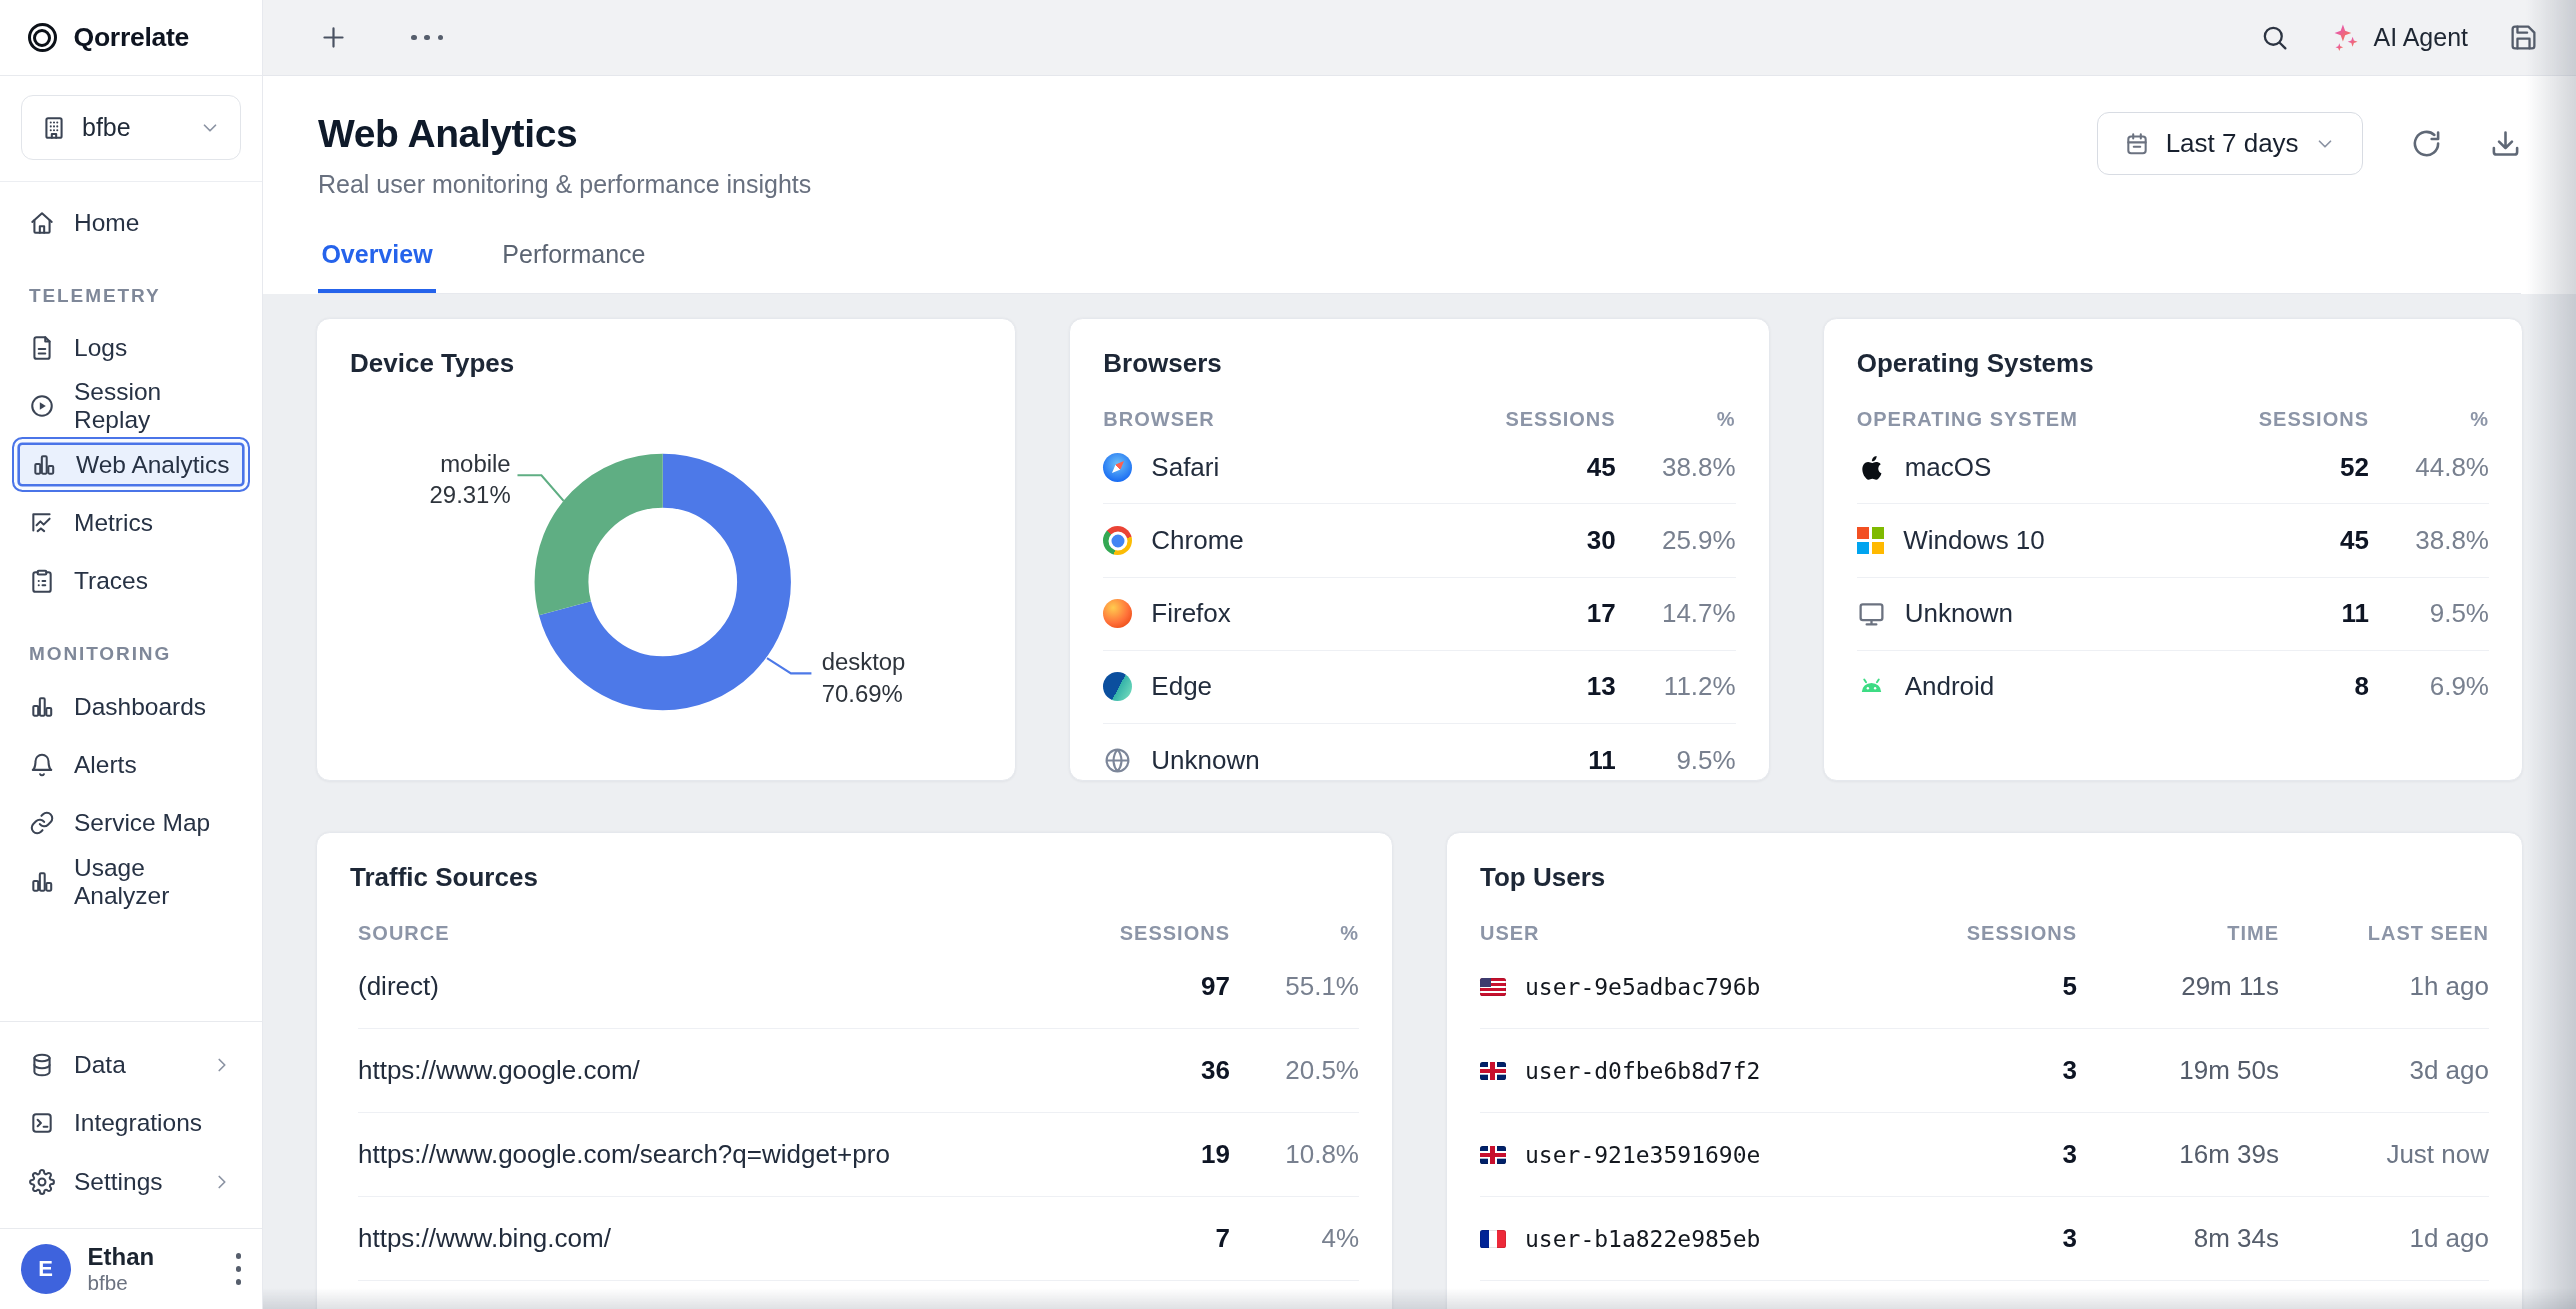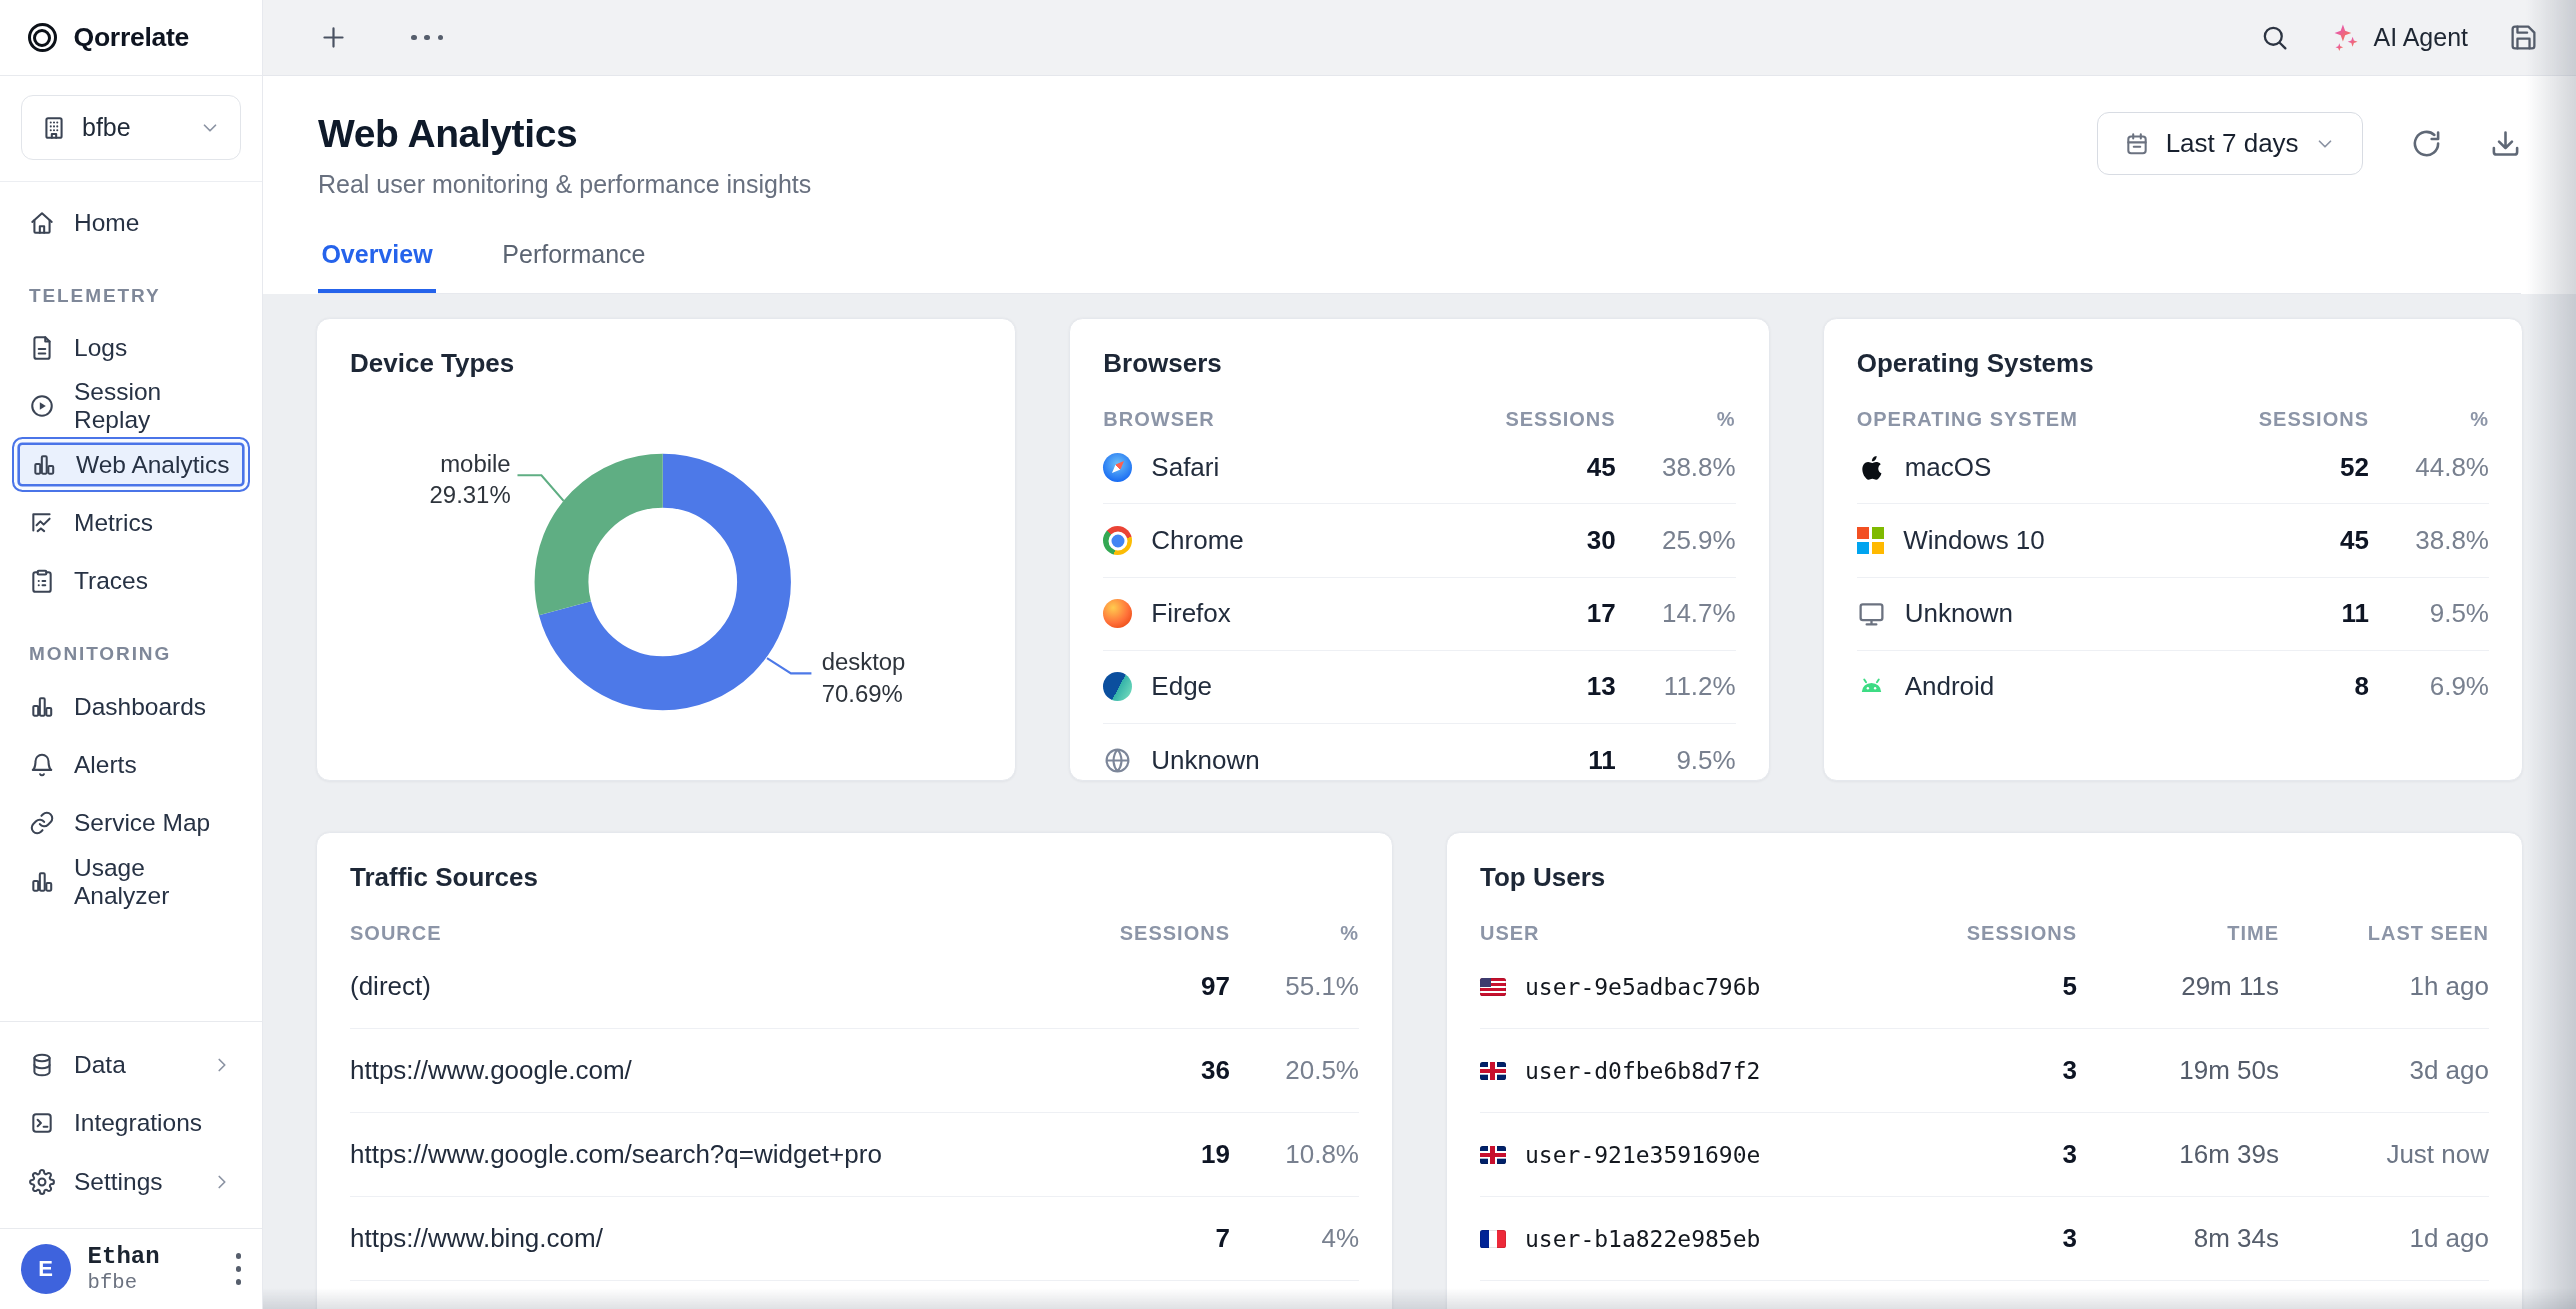--- a/index.html
+++ b/index.html
@@ -23,21 +23,21 @@
 
   .nav { flex:1; padding:13.7px 12px 0; }
   .nav-item { height:55px; border-radius:10.3px; display:flex; align-items:center; gap:19px; padding:0 17px; font-size:24.5px; font-weight:500; color:#273244; cursor:pointer; margin-bottom:3.4px; }
   .nav-item.active { background:#eaf1fd; border:2.1px solid #4a74e8; box-shadow: inset 0 0 0 3.4px #f7faff, inset 0 0 0 6px #4a74e8; }
   .section-label { padding:31px 17px 13.7px; font-size:19px; font-weight:700; letter-spacing:1.9px; color:#7f8899; }
   .chev-right { margin-left:auto; }
 
   .footer-nav { border-top:0.9px solid #e8eaee; padding:15.4px 12px; }
   .user-row { border-top:0.9px solid #e8eaee; height:81px; flex:none; display:flex; align-items:center; gap:17px; padding:0 20.6px; }
   .avatar { width:50px; height:50px; border-radius:50%; background:#3e63dd; color:#fff; font-size:22px; font-weight:700; display:flex; align-items:center; justify-content:center; flex:none; }
-  .user-meta { flex:1; line-height:1.15;font-family:Liberation Mono, monospace; }
+  .user-meta { flex:1; line-height:1.15; }
   .user-name { font-size:24px; font-weight:600; color:#1b2430; }
   .user-org { font-size:20.6px; color:#6b7280; }
 
   
   .main { flex:1; min-width:0; display:flex; flex-direction:column; }
   .topbar { height:76px; flex:none; background:#f1f2f4; border-bottom:0.9px solid #e5e7ec; display:flex; align-items:center; padding:0 38px 0 55px; gap:62px; }
   .topbar .right { margin-left:auto; display:flex; align-items:center; gap:41px; }
   .ai-agent { display:flex; align-items:center; gap:12px; font-size:25px; font-weight:500; color:#1f2733; cursor:pointer; }
   .ws-button { height:57px; background:#fff; border:1.7px solid #9db9f7; border-radius:10.3px; display:flex; align-items:center; gap:15.4px; padding:0 22px; font-size:24px; font-weight:600; color:#1b2430; cursor:pointer; }
 
@@ -60,21 +60,21 @@
   .row1 .card { height:463px; }
   .row2 .card { height:669px; }
   .card-title { font-size:26px; font-weight:600; color:#1d2736; }
 
   
   .t-head { display:grid; align-items:center; font-size:20px; font-weight:700; letter-spacing:1px; color:#8c95a7; margin-top:29px; }
   .t-row { display:grid; align-items:center; padding:20.6px 0; font-size:26px; }
   .t-row + .t-row { border-top:0.9px solid #eef0f4; }
   .row2 .t-row { padding:26px 0; }
   .g-browsers { grid-template-columns:1fr 129px 120px; }
-  .g-traffic  { grid-template-columns:1fr 112px 129px; }
+  .g-traffic  { grid-template-columns:1fr 112px 129px;margin-left:8px; }
   .g-users    { grid-template-columns:1fr 146px 202px 210px; }
   .num { text-align:right; }
   .sess { font-weight:700; color:#0e1524; }
   .pct { color:#78808f; }
   .time-col { color:#545c6a; }
   .seen-col { color:#6d7686; }
   .name-cell { display:flex; align-items:center; gap:19px; color:#222c3c; }
   .src-cell { color:#222c3c; }
   .mono { font-family:"DejaVu Sans Mono", monospace; font-size:23px; color:#14181f; }
 

